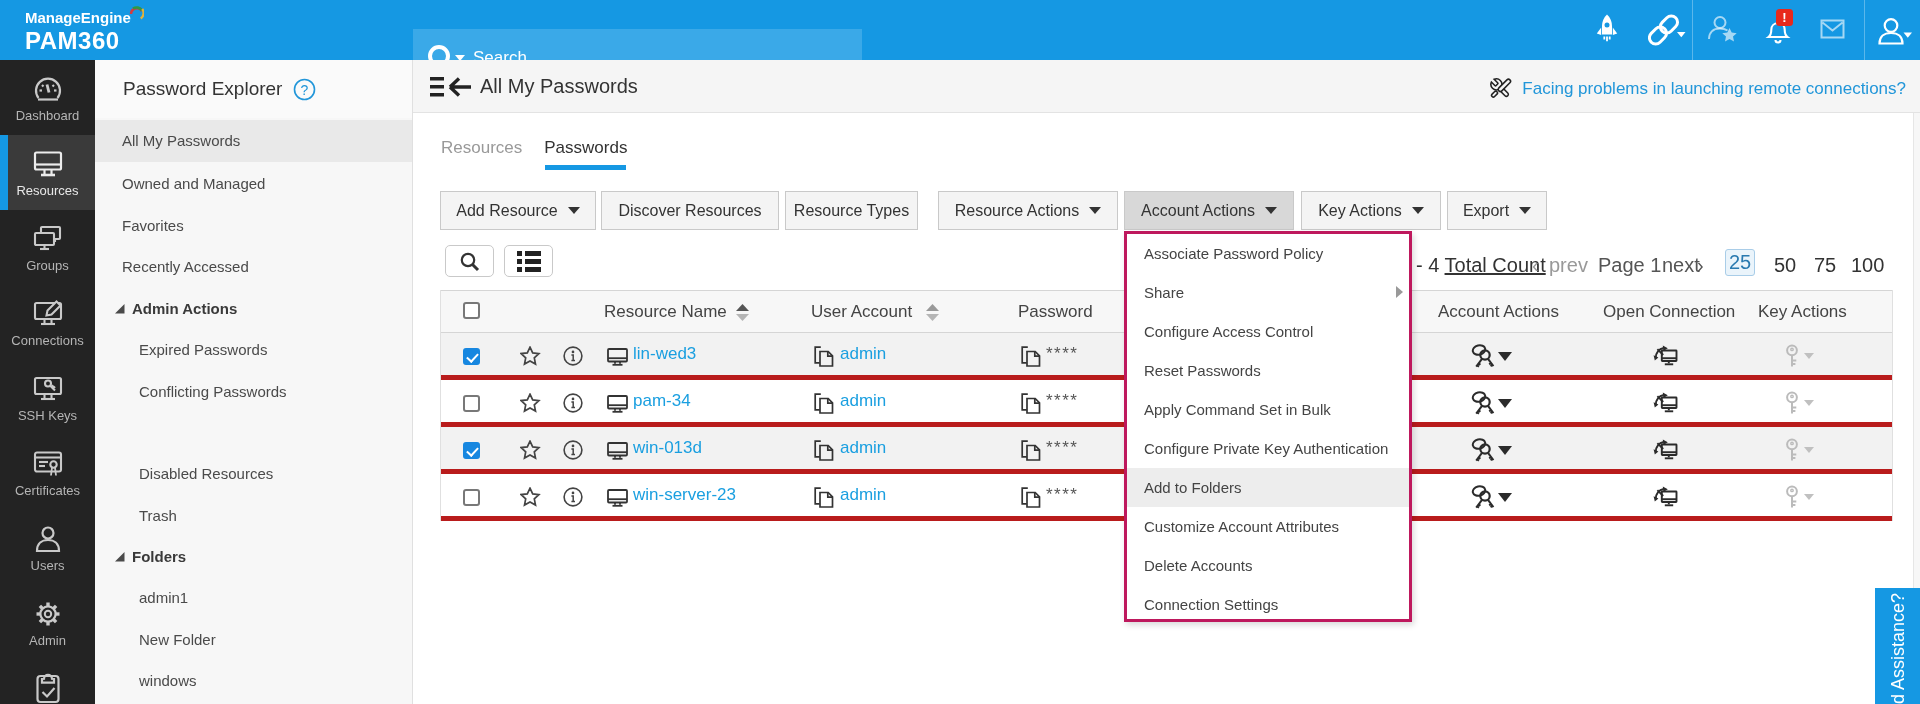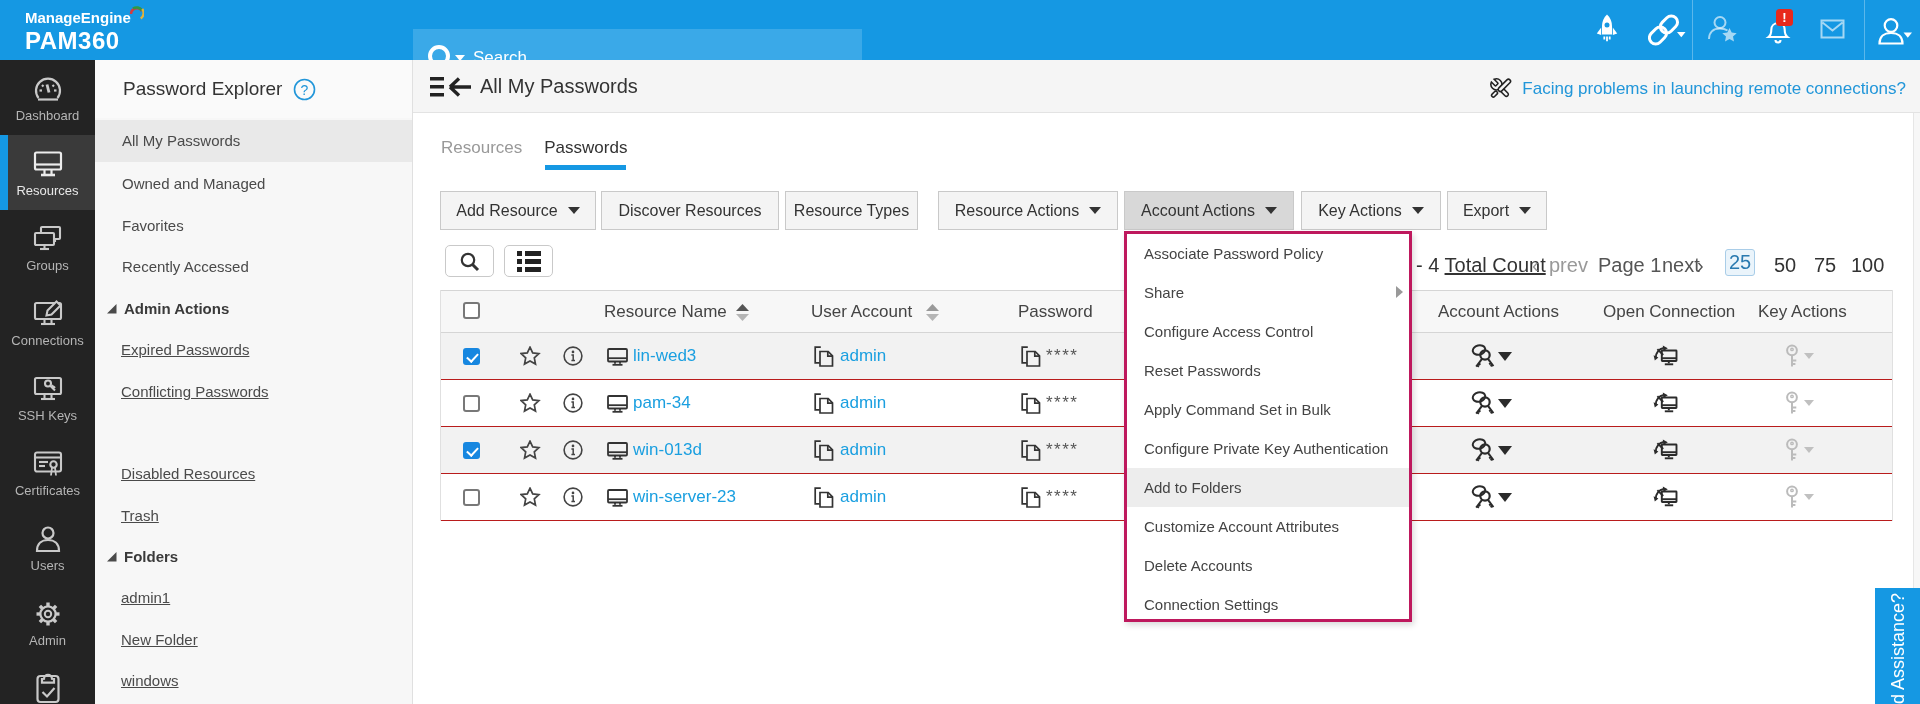--- a/index.html
+++ b/index.html
@@ -23,22 +23,22 @@
 .sbitem .lbl { font-size:13px; margin-top:1px; color:#b5b5b5; }
 .sbitem.active { background:#3a3a3a; }
 .sbitem.active::before { content:""; position:absolute; left:0; top:0; width:8px; height:75px; background:#1598e3; }
 
 
 #panel2 { position:absolute; left:95px; top:60px; width:318px; height:644px; background:#f7f7f7; border-right:1px solid #e0e0e0; }
 #p2head { position:absolute; left:0; top:0; width:100%; height:58px; background:#fafafa; }
 #p2head .t { position:absolute; left:28px; top:18px; font-size:19px; color:#333;text-align:center; }
 .p2item { position:absolute; left:0; width:317px; height:42px; line-height:42px; font-size:15px; color:#4a4a4a; padding-left:27px; }
 .p2item.sel { background:#e9e9e9; }
-.p2item.sub { padding-left:26px;text-decoration:underline; }
-.p2item.grp { font-weight:bold; color:#3a3a3a; padding-left:12px; }
+.p2item.sub { padding-left:44px; }
+.p2item.grp { font-weight:bold; color:#3a3a3a; padding-left:20px; }
 .p2item.grp svg { margin-right:7px; vertical-align:0px; }
 
 
 #main { position:absolute; left:413px; top:60px; width:1507px; height:644px; background:#fff; }
 #mainhead { position:absolute; left:0; top:0; width:1507px; height:53px; background:#f5f5f5; border-bottom:1px solid #e3e3e3; }
 #mainhead .title { position:absolute; left:67px; top:15px; font-size:20px; color:#333; }
 #remotelink { position:absolute; right:14px; top:17px; font-size:17px; color:#2196d9; }
 #tabs { position:absolute; left:28px; top:78px; font-size:17px; }
 #tabs .tab1 { color:#999; margin-right:22px; }
 #tabs .tab2 { color:#333; }
@@ -51,21 +51,21 @@
 
 
 .ibtn { position:absolute; top:185px; height:32px; background:#fff; border:1px solid #c9c9c9; border-radius:5px; text-align:center; }
 .ibtn svg { margin-top:5px; }
 
 
 .pg { position:absolute; top:194px; font-size:20px; color:#333; }
 
 
 #tbl { position:absolute; left:27px; top:230px; width:1453px; border-left:1px solid #e0e0e0; border-right:1px solid #e0e0e0; }
-.trow { position:relative; width:1451px; height:47px; border-bottom:1px solid #b91c1c; background:#fff; }
+.trow { position:relative; width:1451px; height:47px; border-bottom:5px solid #b91c1c; background:#fff; }
 .trow.odd { background:#f2f2f2; }
 #thead { position:relative; width:1451px; height:43px; background:#f7f7f7; border-top:1px solid #d5d5d5; border-bottom:1px solid #d5d5d5; font-size:17px; color:#444; }
 .cell { position:absolute; top:0; height:100%; display:flex; align-items:center; }
 .rname { color:#1a9fe0; font-size:17px; }
 
 .ic { position:absolute; }
 .dcaret { position:absolute; width:0; height:0; border-left:7px solid transparent; border-right:7px solid transparent; border-top:9px solid #2b2b2b; }
 .gcaret { position:absolute; width:0; height:0; border-left:5px solid transparent; border-right:5px solid transparent; border-top:6px solid #c0c0c0; }
 
 

